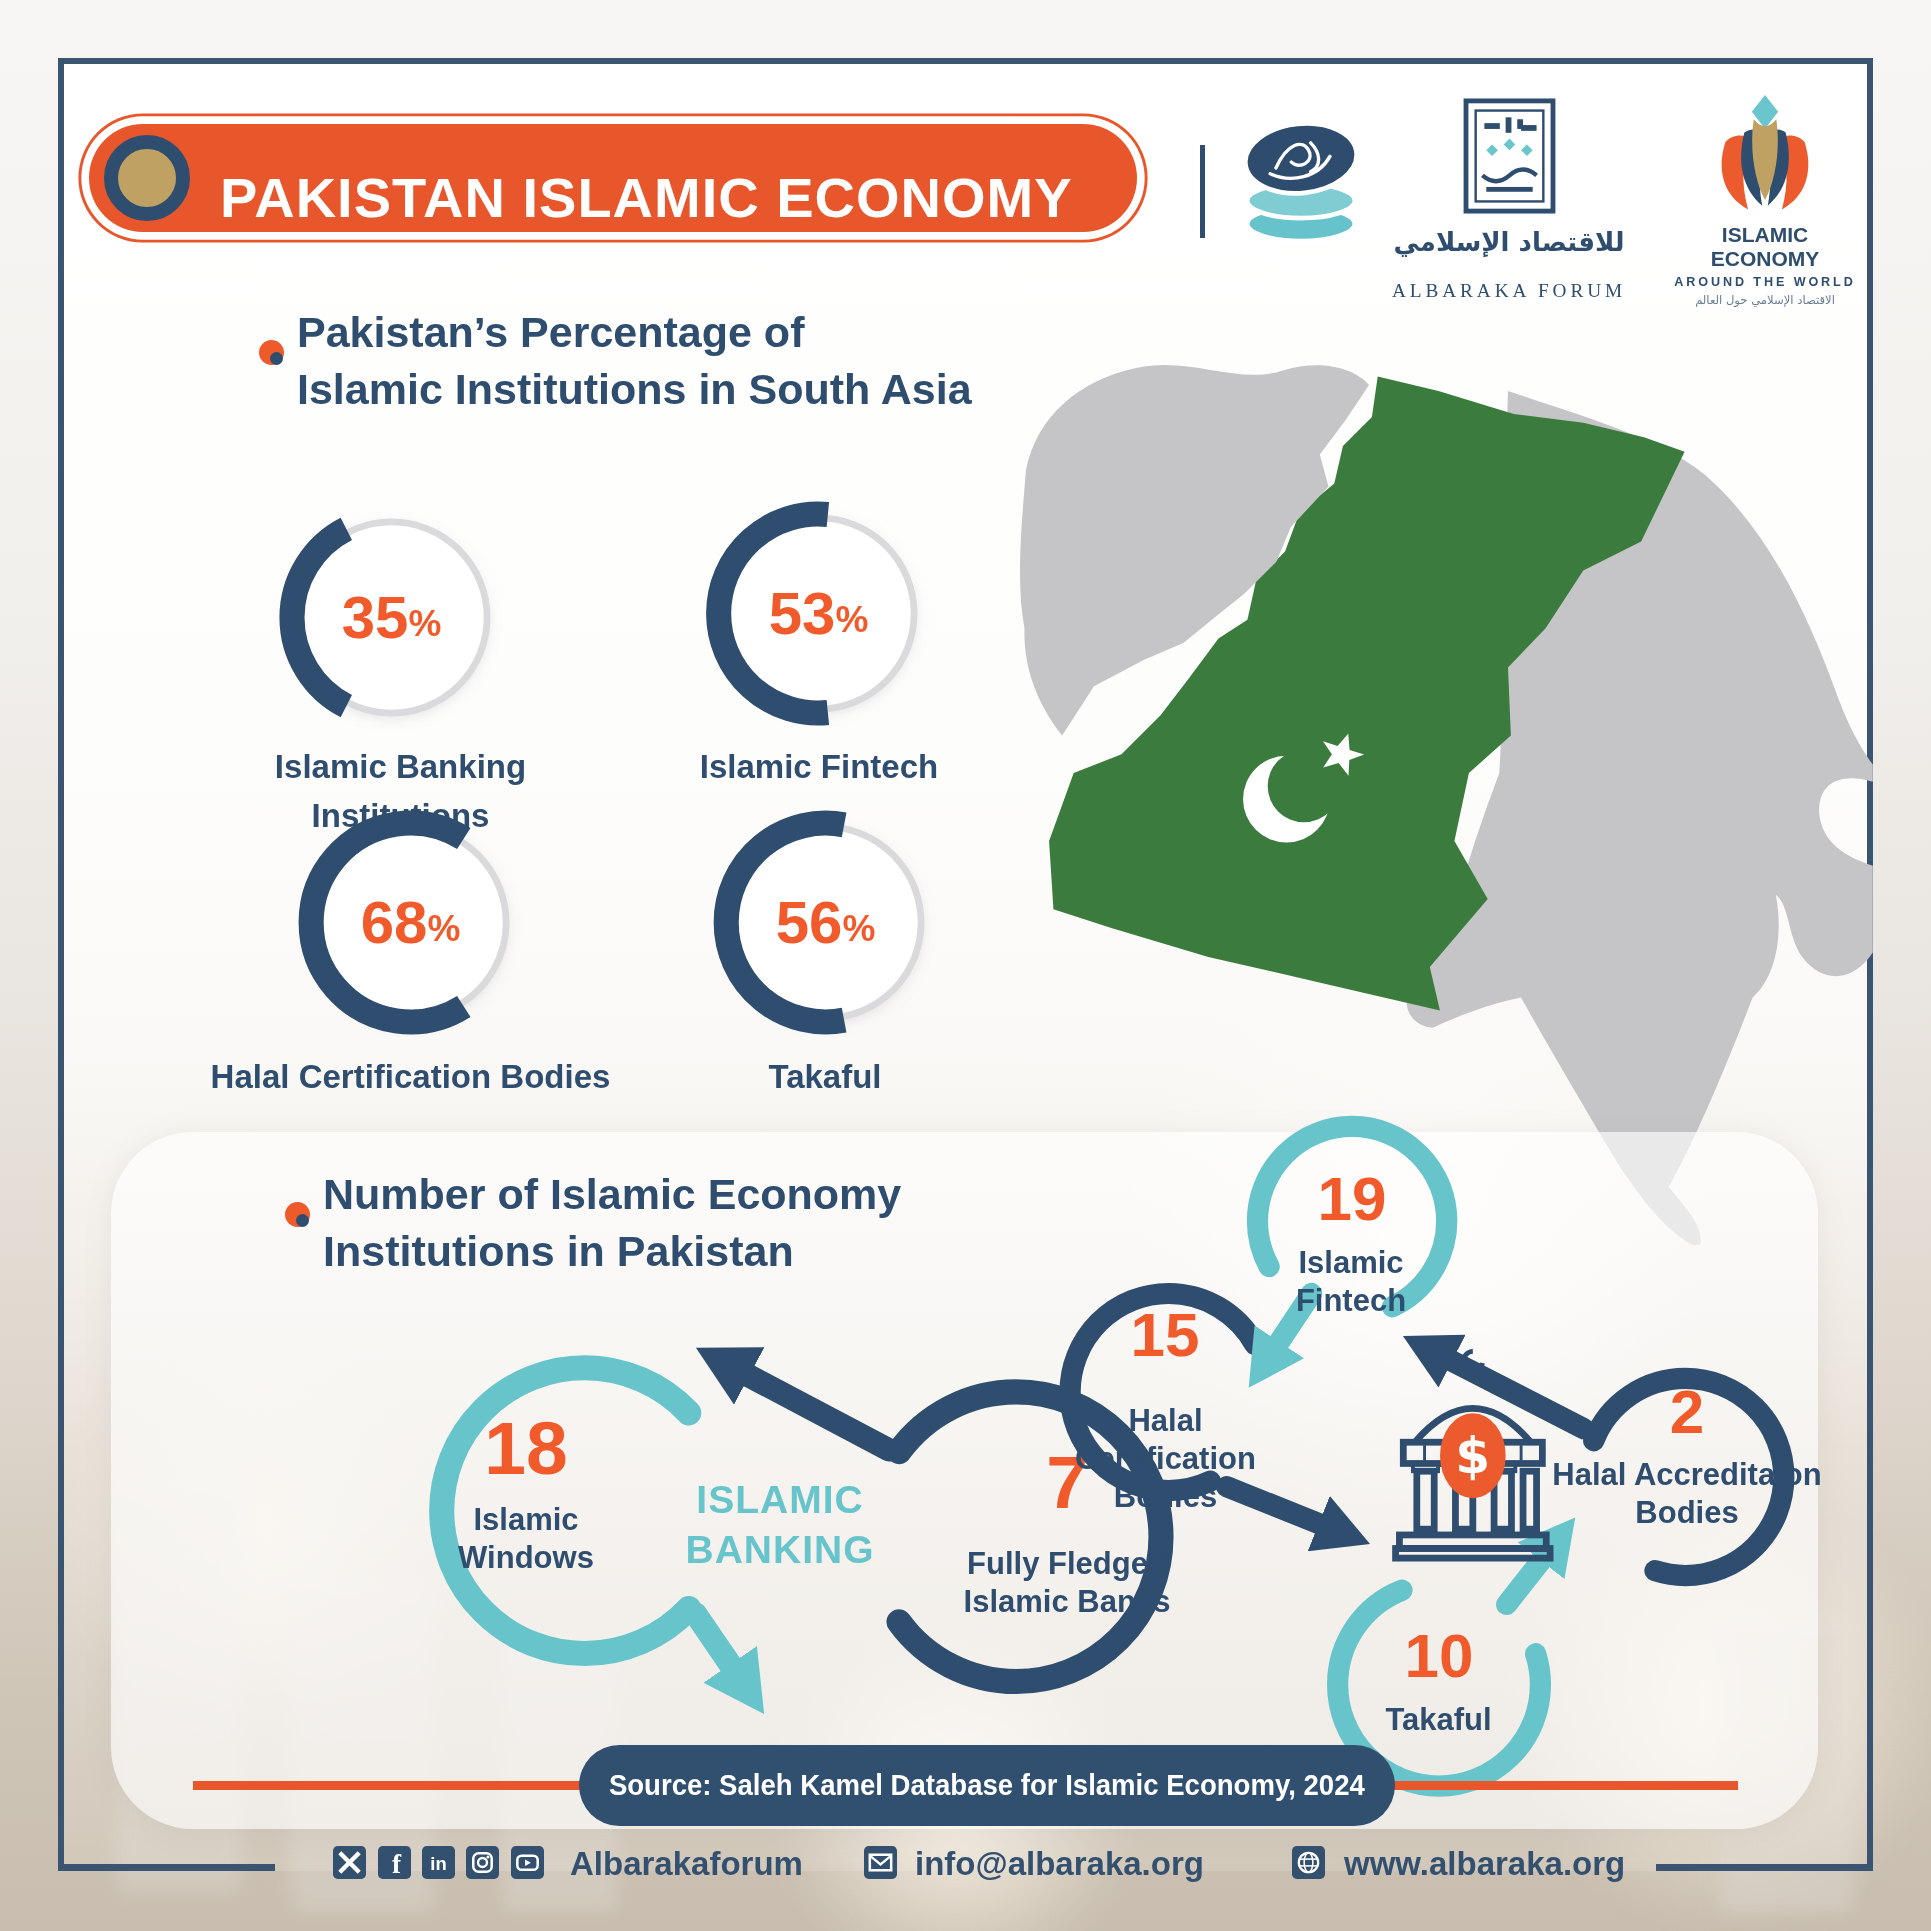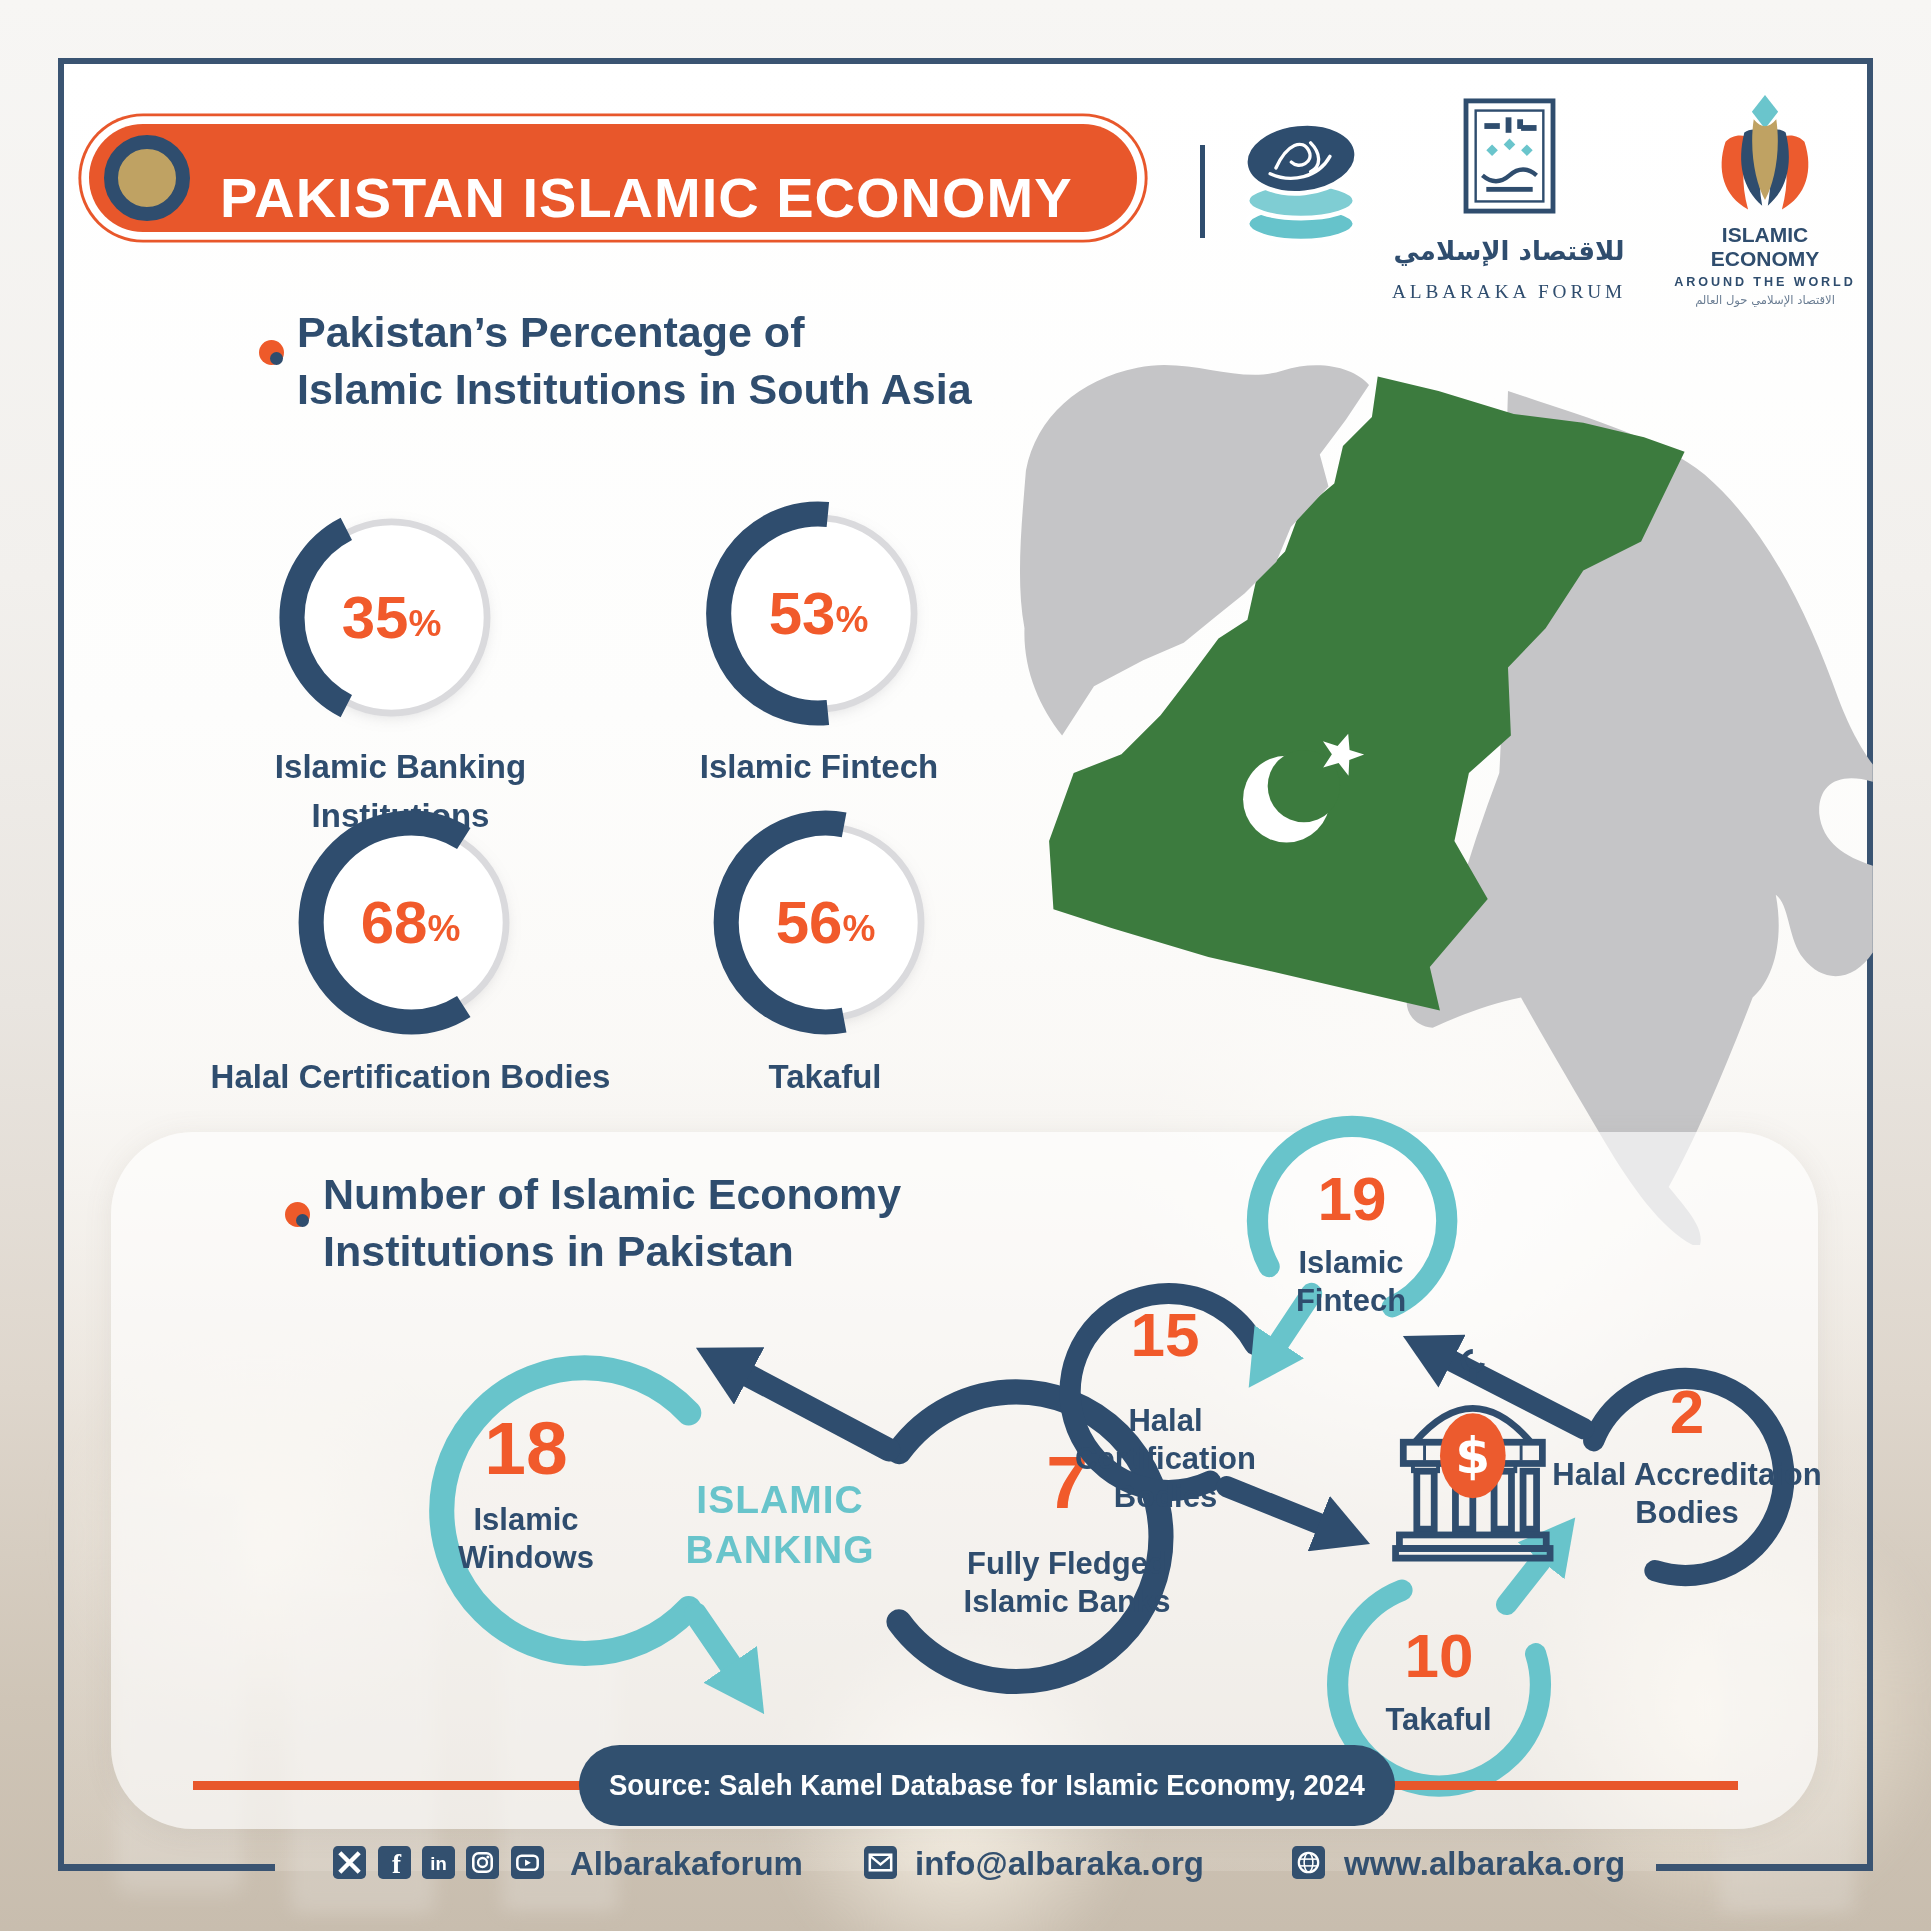--- a/index.html
+++ b/index.html
@@ -89,22 +89,22 @@
       <rect x="22" y="26" width="16" height="6" fill="#2F4D6E"></rect>
       <rect x="44" y="20" width="6" height="16" fill="#2F4D6E"></rect>
       <rect x="56" y="22" width="6" height="10" fill="#2F4D6E"></rect>
       <rect x="60" y="28" width="16" height="6" fill="#2F4D6E"></rect>
       <polygon points="30,48 36,54 30,60 24,54" fill="#6AC5CC"></polygon>
       <polygon points="48,42 54,48 48,54 42,48" fill="#6AC5CC"></polygon>
       <polygon points="66,48 72,54 66,60 60,54" fill="#6AC5CC"></polygon>
       <path d="M20,80 q14,12 28,0 q14,-12 28,0" stroke="#2F4D6E" stroke-width="4.5" fill="none"></path>
       <rect x="24" y="92" width="48" height="5" fill="#2F4D6E"></rect>
     </svg>
-    <div class="ar" style="font-size:26px;font-weight:bold;margin-top:18px;">للاقتصاد الإسلامي</div>
-    <div style="font-size:19.3px;letter-spacing:3.9px;margin-top:15px;font-family:'Liberation Serif',serif;">ALBARAKA FORUM</div>
+    <div class="ar" style="font-size:26px;font-weight:bold;margin-top:9px;">للاقتصاد الإسلامي</div>
+    <div style="font-size:19.3px;letter-spacing:3.9px;margin-top:23px;font-family:'Liberation Serif',serif;">ALBARAKA FORUM</div>
   </div>
 
   <div class="logo-block" style="left:1666px;top:93px;width:198px;">
     <svg width="114" height="124" viewBox="0 0 120 132">
       <polygon points="60,2 74,20 60,38 46,20" fill="#6AC5CC"></polygon>
       <path d="M18,52 C8,82 16,110 42,124 C34,96 36,70 45,48 C35,43 24,45 18,52 Z" fill="#EC5B2E"></path>
       <path d="M102,52 C112,82 104,110 78,124 C86,96 84,70 75,48 C85,43 96,45 102,52 Z" fill="#EC5B2E"></path>
       <path d="M38,42 C30,74 36,102 57,120 C52,92 54,64 60,44 C53,37 44,38 38,42 Z" fill="#2F4D6E"></path>
       <path d="M82,42 C90,74 84,102 63,120 C68,92 66,64 60,44 C67,37 76,38 82,42 Z" fill="#2F4D6E"></path>
       <path d="M48,28 C43,62 50,96 60,114 C70,96 77,62 72,28 C64,38 56,38 48,28 Z" fill="#BFA263"></path>

